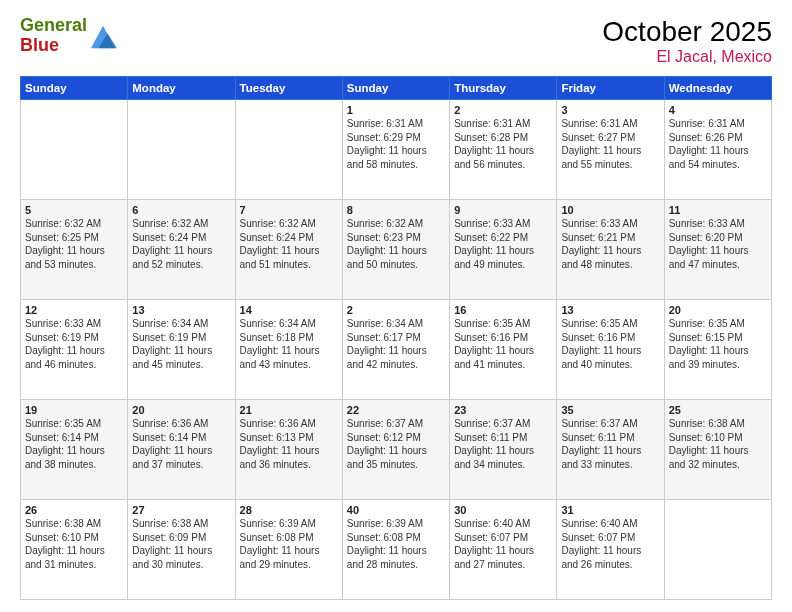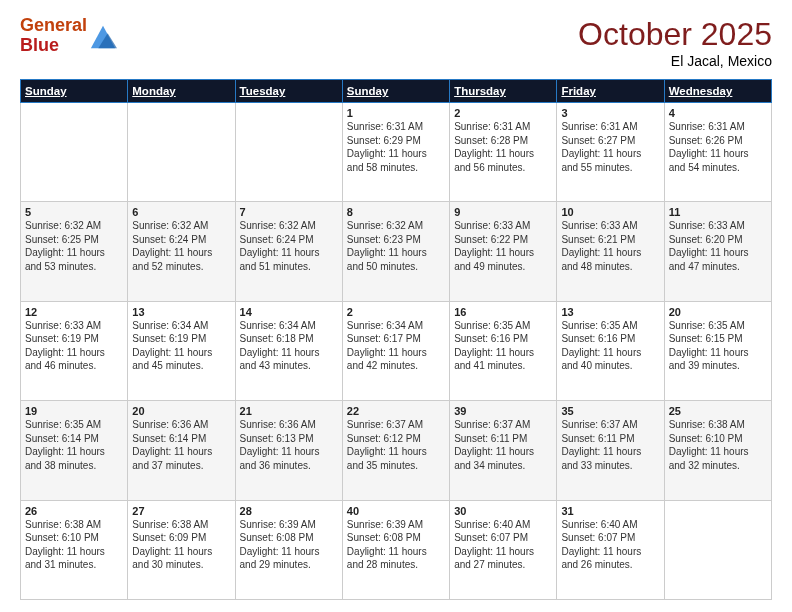--- a/index.html
+++ b/index.html
@@ -27,56 +27,55 @@
       display: flex;
       align-items: center;
     }
     .logo-text {
       font-size: 18px;
       font-weight: bold;
       color: #1a1a2e;
       line-height: 1.1;
     }
     .logo-text span {
-      color: #c2410c;
+      color: #4d7c0f;
     }
     .logo-icon {
       width: 28px;
       height: 28px;
       margin-left: 2px;
     }
     .title-section {
       text-align: right;
     }
     .month-title {
-      font-size: 32px;
+      font-size: 28px;
       font-weight: normal;
-      color: #7f1d1d;
+      color: #000000;
       text-align: center;
     }
     .location {
-      font-size: 14px;
-      color: #000000;
+      font-size: 16px;
+      color: #be185d;
     }
     .calendar {
       flex: 1;
       border: 1px solid #ccc;
       border-collapse: collapse;
       width: 100%;
       table-layout: fixed;
     }
     .calendar th {
-      background: #0f172a;
+      background: #1d4ed8;
       color: #fff;
       font-size: 11.5px;
       font-weight: bold;
       padding: 5px 4px;
       text-align: left;
       border: 1px solid #2679c5;
-      text-decoration: underline;
     }
     .calendar td {
       border: 1px solid #ccc;
       vertical-align: top;
       padding: 4px 4px 3px 4px;
       font-size: 9.5px;
       color: #333;
       background: #fff;
     }
     .calendar tr:nth-child(even) td {
@@ -231,21 +230,21 @@
           </td>
           <td>
             <span class="day-num">21</span>
             <div class="cell-info">Sunrise: 6:36 AM<br>Sunset: 6:13 PM<br>Daylight: 11 hours and 36 minutes.</div>
           </td>
           <td>
             <span class="day-num">22</span>
             <div class="cell-info">Sunrise: 6:37 AM<br>Sunset: 6:12 PM<br>Daylight: 11 hours and 35 minutes.</div>
           </td>
           <td>
-            <span class="day-num">39</span>
+            <span class="day-num">23</span>
             <div class="cell-info">Sunrise: 6:37 AM<br>Sunset: 6:11 PM<br>Daylight: 11 hours and 34 minutes.</div>
           </td>
           <td>
             <span class="day-num">35</span>
             <div class="cell-info">Sunrise: 6:37 AM<br>Sunset: 6:11 PM<br>Daylight: 11 hours and 33 minutes.</div>
           </td>
           <td>
             <span class="day-num">25</span>
             <div class="cell-info">Sunrise: 6:38 AM<br>Sunset: 6:10 PM<br>Daylight: 11 hours and 32 minutes.</div>
           </td>

